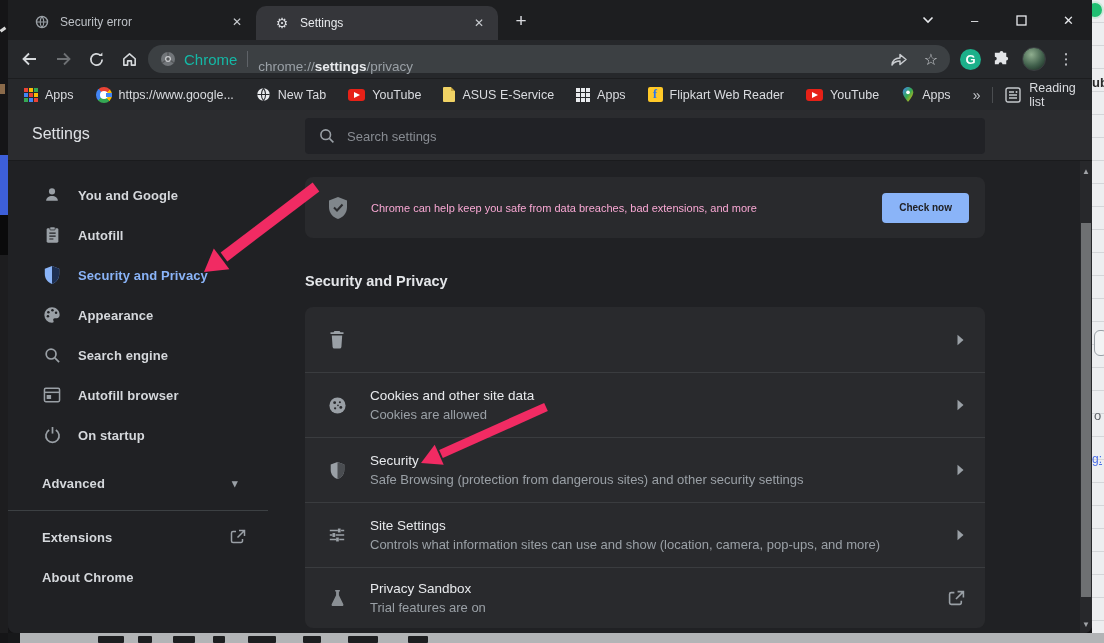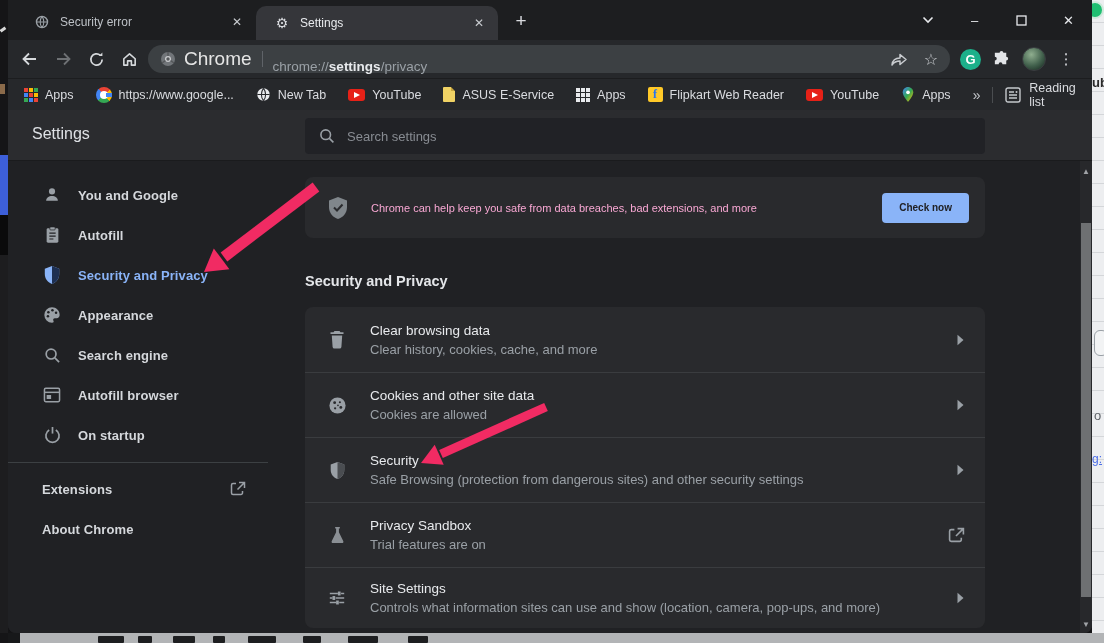--- a/index.html
+++ b/index.html
@@ -44,21 +44,21 @@
   .win-controls { position:absolute; right:0; top:0; height:40px; display:flex; }
   .win-btn { width:47px; height:40px; display:flex; align-items:center; justify-content:center; color:#E8EAED; font-size:13px; }
 
   
   .toolbar { position:relative; height:38px; background:#26282B; display:flex; align-items:center; }
   .nav-ic { width:28px; height:28px; display:flex; align-items:center; justify-content:center; }
   .toolbar .nav-group { display:flex; gap:5px; margin-left:8px; }
   .omnibox { position:absolute; left:140px; top:5px; width:802px; height:28px; background:#3C4043;
     border-radius:14px; display:flex; align-items:center; padding:0 12px; }
   .omnibox .sep { width:1px; height:16px; background:#5F6368; margin:0 10px; }
-  .omni-label { color:#e5e5e5; font-size:19px; margin-left:8px; }
+  .omni-label { color:#14b8a6; font-size:15px; margin-left:8px; }
   .omni-url { font-size:13.5px; color:#9AA0A6; white-space:nowrap;margin-top:15px; }
   .omni-url b { color:#E8EAED; font-weight:600; }
   .omni-right { margin-left:auto; display:flex; gap:16px; align-items:center; }
   .ext-area { position:absolute; left:952px; top:0; height:38px; display:flex; align-items:center; gap:11px; }
   .gram { width:21px; height:21px; border-radius:50%; display:flex; align-items:center; justify-content:center;
     color:#fff; font-size:13px; font-weight:bold; }
   .avatar { width:24px; height:24px; border-radius:50%;
     background:radial-gradient(circle at 38% 30%, #8fae8f, #41604c 55%, #1d2f26 90%); border:1px solid #3a3d40; }
   .moredots { color:#DADCE0; font-size:15px; letter-spacing:0; width:18px; text-align:center; }
 
@@ -428,20 +428,24 @@
         <div class="side-item">
           <span class="sic">
             <svg width="17" height="18" viewBox="0 0 18 19">
                 <path d="M5.5 4.2 a7 7 0 1 0 7 0" fill="none" stroke="#9AA0A6" stroke-width="1.8"></path>
                 <path d="M9 1 V8" stroke="#9AA0A6" stroke-width="1.8"></path>
               </svg>
           </span>
           <span class="slabel">On startup</span>
         </div>
 
+        <div class="side-item advanced-row">
+          <span class="slabel" style="margin-left:0">Advanced</span>
+          <span class="caret">▾</span>
+        </div>
         <div class="side-divider"></div>
         <div class="side-item extensions-row">
           <span class="slabel" style="margin-left:0">Extensions</span>
           <span class="ext-launch">
             <svg width="16" height="16" viewBox="0 0 16 16">
                 <path d="M6 2.5 H3 a1.5 1.5 0 0 0 -1.5 1.5 v8 a1.5 1.5 0 0 0 1.5 1.5 h8 a1.5 1.5 0 0 0 1.5 -1.5 V10" fill="none" stroke="#9AA0A6" stroke-width="1.5"></path>
                 <path d="M9 1.5 H14.5 V7 M14 2 L7.5 8.5" fill="none" stroke="#9AA0A6" stroke-width="1.5"></path>
               </svg>
           </span>
         </div>
@@ -464,24 +468,20 @@
 
         <div class="section-title">Security and Privacy</div>
 
         <div class="main-card">
           <div class="row">
             <span class="ric">
               <svg width="16" height="19" viewBox="0 0 16 19">
                   <path d="M5.5 1 h5 l1 1.2 h3 v1.8 H1.5 V2.2 h3 Z" fill="#9AA0A6"></path>
                   <path d="M2.8 5.5 h10.4 l-0.8 11.5 a1.8 1.8 0 0 1 -1.8 1.6 H5.4 a1.8 1.8 0 0 1 -1.8 -1.6 Z" fill="#9AA0A6"></path>
                 </svg>
-            </span>
-            <span class="rtext">
-              <div class="rtitle">Clear browsing data</div>
-              <div class="rsub">Clear history, cookies, cache, and more</div>
             </span>
             <span class="trail">
               <svg width="9" height="12" viewBox="0 0 9 12">
                   <path d="M1.5 0.8 L7.5 6 L1.5 11.2 Z" fill="#9AA0A6"></path>
                 </svg>
             </span>
           </div>
           <div class="row">
             <span class="ric">
               <svg width="19" height="19" viewBox="0 0 20 20">
@@ -515,51 +515,51 @@
               <div class="rsub">Safe Browsing (protection from dangerous sites) and other security settings</div>
             </span>
             <span class="trail">
               <svg width="9" height="12" viewBox="0 0 9 12">
                   <path d="M1.5 0.8 L7.5 6 L1.5 11.2 Z" fill="#9AA0A6"></path>
                 </svg>
             </span>
           </div>
           <div class="row">
             <span class="ric">
-              <svg width="15" height="18" viewBox="0 0 16 19">
-                  <path d="M5.5 1 h5 v1.6 h-1 v4 l4.6 9.2 a1.6 1.6 0 0 1 -1.4 2.2 H3.3 a1.6 1.6 0 0 1 -1.4 -2.2 L6.5 6.6 v-4 h-1 Z" fill="#8A8F94"></path>
-                </svg>
-            </span>
-            <span class="rtext">
-              <div class="rtitle">Privacy Sandbox</div>
-              <div class="rsub">Trial features are on</div>
-            </span>
-            <span class="trail">
-              <svg width="17" height="17" viewBox="0 0 16 16">
-                  <path d="M6 2.5 H3 a1.5 1.5 0 0 0 -1.5 1.5 v8 a1.5 1.5 0 0 0 1.5 1.5 h8 a1.5 1.5 0 0 0 1.5 -1.5 V10" fill="none" stroke="#9AA0A6" stroke-width="1.5"></path>
-                  <path d="M9 1.5 H14.5 V7 M14 2 L7.5 8.5" fill="none" stroke="#9AA0A6" stroke-width="1.5"></path>
-                </svg>
-            </span>
-          </div>
-          <div class="row">
-            <span class="ric">
               <svg width="18" height="18" viewBox="0 0 20 20">
                   <path d="M2 5 h9 M14.5 5 h3.5 M2 10 h3 M8.5 10 h9.5 M2 15 h7 M12.5 15 h5.5" stroke="#9AA0A6" stroke-width="1.8"></path>
                   <rect x="11" y="2.8" width="3" height="4.4" fill="#9AA0A6"></rect>
                   <rect x="5" y="7.8" width="3" height="4.4" fill="#9AA0A6"></rect>
                   <rect x="9" y="12.8" width="3" height="4.4" fill="#9AA0A6"></rect>
                 </svg>
             </span>
             <span class="rtext">
               <div class="rtitle">Site Settings</div>
               <div class="rsub">Controls what information sites can use and show (location, camera, pop-ups, and more)</div>
             </span>
             <span class="trail">
               <svg width="9" height="12" viewBox="0 0 9 12">
                   <path d="M1.5 0.8 L7.5 6 L1.5 11.2 Z" fill="#9AA0A6"></path>
+                </svg>
+            </span>
+          </div>
+          <div class="row">
+            <span class="ric">
+              <svg width="15" height="18" viewBox="0 0 16 19">
+                  <path d="M5.5 1 h5 v1.6 h-1 v4 l4.6 9.2 a1.6 1.6 0 0 1 -1.4 2.2 H3.3 a1.6 1.6 0 0 1 -1.4 -2.2 L6.5 6.6 v-4 h-1 Z" fill="#8A8F94"></path>
+                </svg>
+            </span>
+            <span class="rtext">
+              <div class="rtitle">Privacy Sandbox</div>
+              <div class="rsub">Trial features are on</div>
+            </span>
+            <span class="trail">
+              <svg width="17" height="17" viewBox="0 0 16 16">
+                  <path d="M6 2.5 H3 a1.5 1.5 0 0 0 -1.5 1.5 v8 a1.5 1.5 0 0 0 1.5 1.5 h8 a1.5 1.5 0 0 0 1.5 -1.5 V10" fill="none" stroke="#9AA0A6" stroke-width="1.5"></path>
+                  <path d="M9 1.5 H14.5 V7 M14 2 L7.5 8.5" fill="none" stroke="#9AA0A6" stroke-width="1.5"></path>
                 </svg>
             </span>
           </div>
         </div>
       </div>
 
       <div class="pg-scroll">
         <div class="sb-up">▲</div>
         <div class="sb-thumb"></div>
         <div class="sb-down">▼</div>

